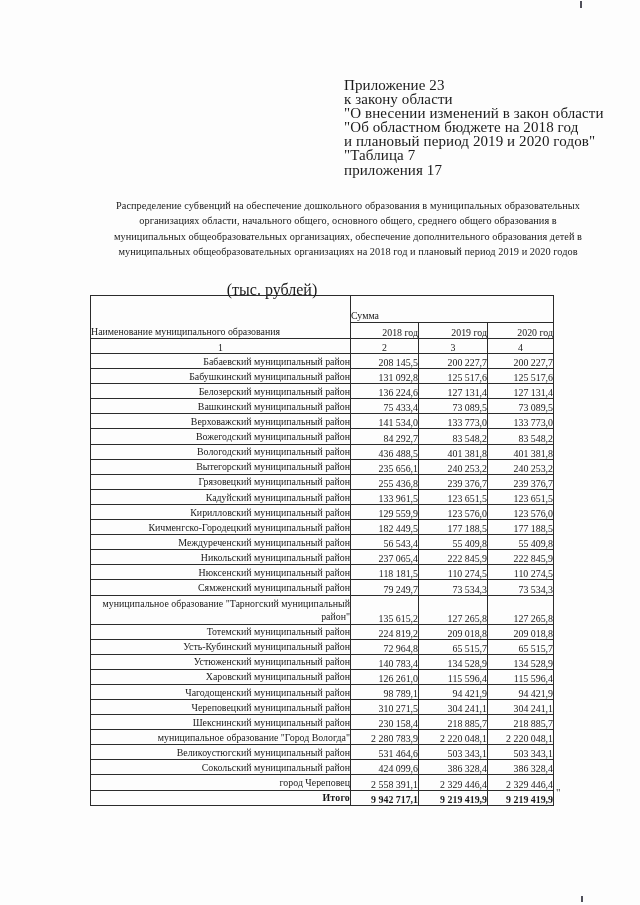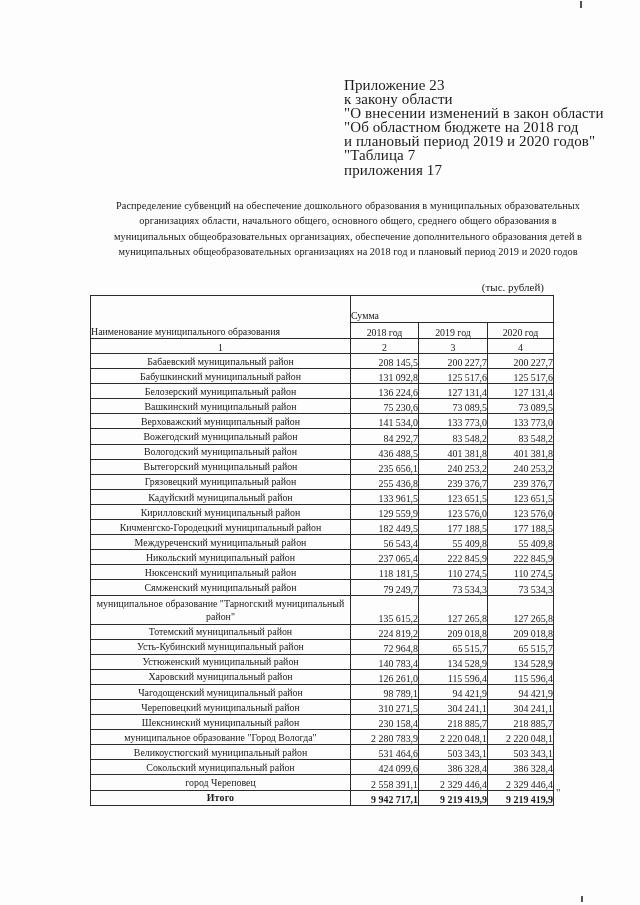--- a/index.html
+++ b/index.html
@@ -55,22 +55,22 @@
     letter-spacing: 0.05px;
     margin-left: 27px;
   }
 
   
   .units {
     position: absolute;
     left: 0;
     top: 281px;
     width: 544px;
-    text-align: right;
-    font-size: 11px;
+    text-align: center;
+    font-size: 16px;
   }
 
   
   .tbl-wrap {
     position: absolute;
     left: 90px;
     top: 295px;
     width: 463px;
   }
   table.main {
@@ -91,32 +91,32 @@
   .c-y2020 { width: 66px; }
 
   .hdr-center {
     text-align: left;
     vertical-align: middle;
     height: 26px;
     padding: 1px 2px;
     line-height: 12px;
   }
   .hdr-year {
-    text-align: center;
+    text-align: right;
     vertical-align: middle;
     height: 15px;
     padding: 0 2px 1px 2px;
   }
   .numrow td {
     text-align: center;
     height: 14px;
     padding: 0 2px 1px 2px;
   }
   td.name {
-    text-align: center;
+    text-align: right;
     padding: 0 2px 1px 3px;
     height: 14.1px;
     line-height: 12.4px;
   }
   td.val {
     text-align: right;
     padding: 0 4px 1px 2px;
     height: 14.1px;
     white-space: nowrap;
   }
@@ -196,21 +196,21 @@
             <td class="val">125 517,6</td>
           </tr>
           <tr>
             <td class="name">Белозерский муниципальный район</td>
             <td class="val">136 224,6</td>
             <td class="val">127 131,4</td>
             <td class="val">127 131,4</td>
           </tr>
           <tr>
             <td class="name">Вашкинский муниципальный район</td>
-            <td class="val">75 230,6</td>
+            <td class="val">75 433,4</td>
             <td class="val">73 089,5</td>
             <td class="val">73 089,5</td>
           </tr>
           <tr>
             <td class="name">Верховажский муниципальный район</td>
             <td class="val">141 534,0</td>
             <td class="val">133 773,0</td>
             <td class="val">133 773,0</td>
           </tr>
           <tr>

